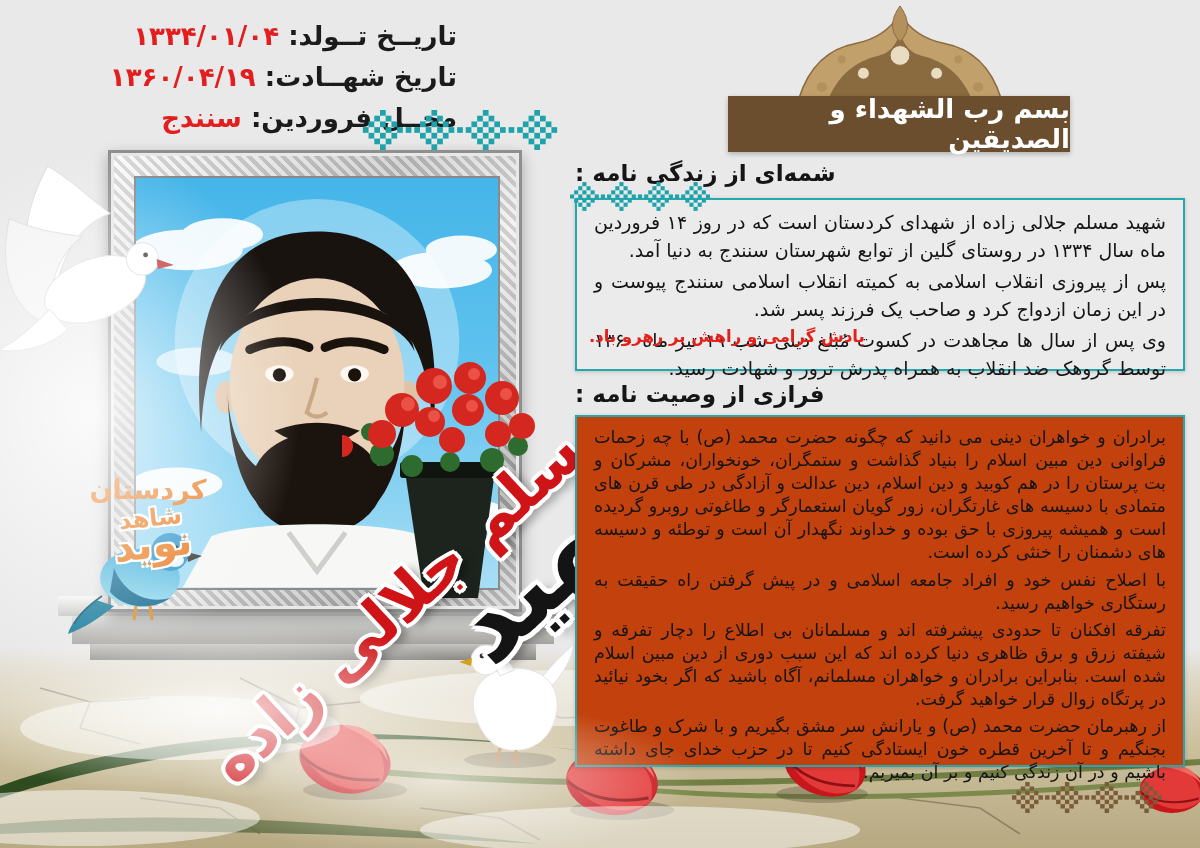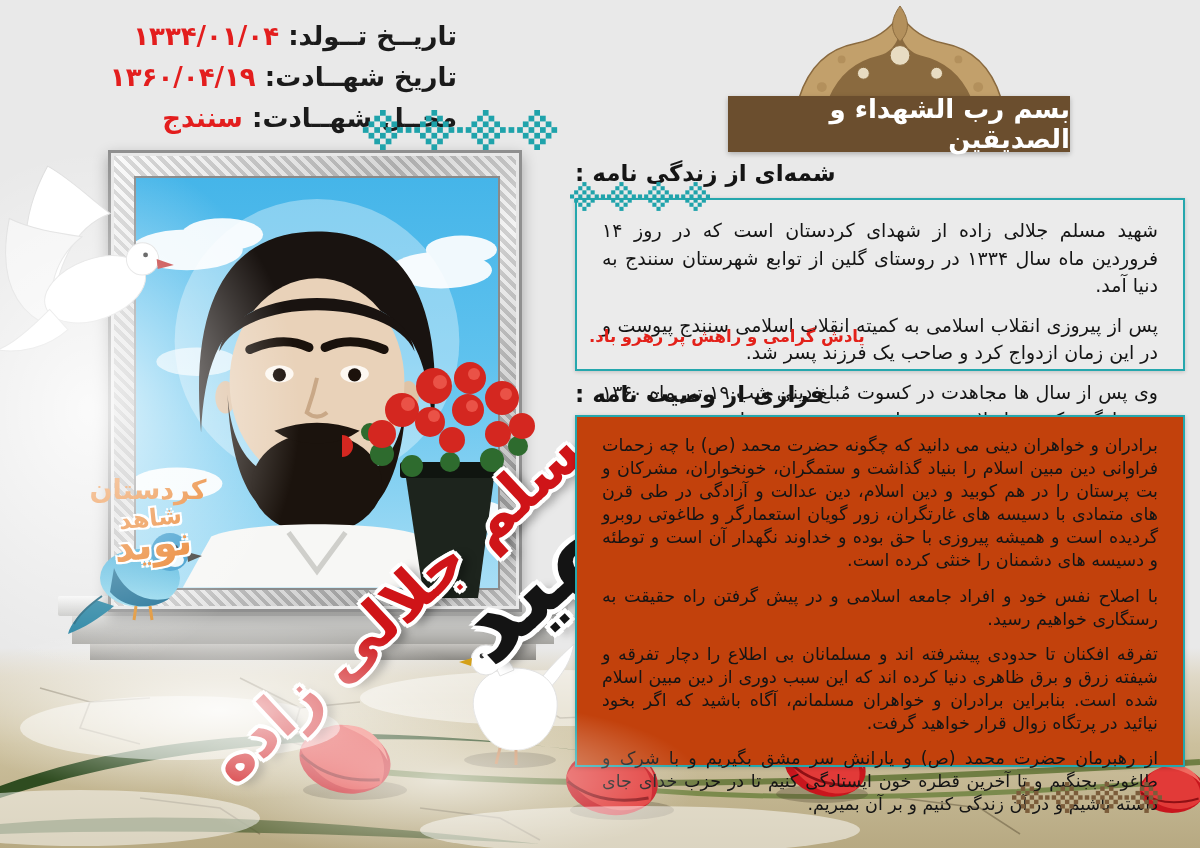--- a/index.html
+++ b/index.html
@@ -35,21 +35,21 @@
   
   .sec-head{position:absolute;left:575px;width:610px;z-index:9;direction:rtl;text-align:left;
     font-weight:bold;font-size:23px;color:#151515;}
   .head-bio{top:160px;}
   .head-will{top:381px;}
   .txt-box{position:absolute;left:575px;width:610px;z-index:7;box-sizing:border-box;
     border:2px solid #25a7ad;direction:rtl;text-align:justify;color:#151515;
     box-shadow:0 1px 4px rgba(0,0,0,.18);}
   .bio-box{top:198px;height:173px;background:#ebebeb;font-size:19px;line-height:27.5px;padding:5px 13px 0;}
   .will-box{top:415px;height:352px;background:#c2410c;font-size:17.5px;line-height:23.1px;padding:5px 13px 0;}
-  .txt-box p{margin:12px;}
+  .txt-box p{margin:4px;}
   .memorial{position:absolute;left:12px;bottom:19px;color:#e3211a;font-weight:bold;font-size:16.5px;direction:rtl;}
 
   
   .frame{position:absolute;left:108px;top:150px;width:414px;height:462px;z-index:4;box-sizing:border-box;padding:26px;
     background:
       repeating-linear-gradient(45deg,rgba(255,255,255,.35) 0 4px,rgba(120,120,120,.25) 4px 8px),
       linear-gradient(135deg,#fbfbfb,#bfbfbf 35%,#ececec 55%,#9c9c9c 85%,#d6d6d6);
     box-shadow:0 6px 14px rgba(0,0,0,.3), inset 0 0 0 3px #8f8f8f, inset 0 0 0 6px #e8e8e8;}
   .photo{position:relative;width:100%;height:100%;overflow:hidden;border:2px solid #8a8a8a;
     background:linear-gradient(180deg,#45b5e9 0%,#5fc2ee 45%,#a8def5 100%);}
@@ -159,21 +159,21 @@
   <div class="dates" data-interactable="false">
     <div data-interactable="false">
       <span data-interactable="false">تاریــخ تــولد:</span>
       <span class="val" data-interactable="false">۱۳۳۴/۰۱/۰۴</span>
     </div>
     <div data-interactable="false">
       <span data-interactable="false">تاریخ شهــادت:</span>
       <span class="val" data-interactable="false">۱۳۶۰/۰۴/۱۹</span>
     </div>
     <div data-interactable="false">
-      <span data-interactable="false">محــل شهــادت:</span>
+      <span data-interactable="false">محــل فروردین:</span>
       <span class="val" data-interactable="false">سنندج</span>
     </div>
   </div>
 
   <svg class="orn orn-teal" style="left:362px;top:110px;width:196px;height:40px" viewBox="0 0 170 35" data-interactable="false">
     <use href="#pxd"></use>
       <use href="#pxd" x="45"></use>
       <use href="#pxd" x="90"></use>
       <use href="#pxd" x="135"></use>
     <g fill="currentColor">

